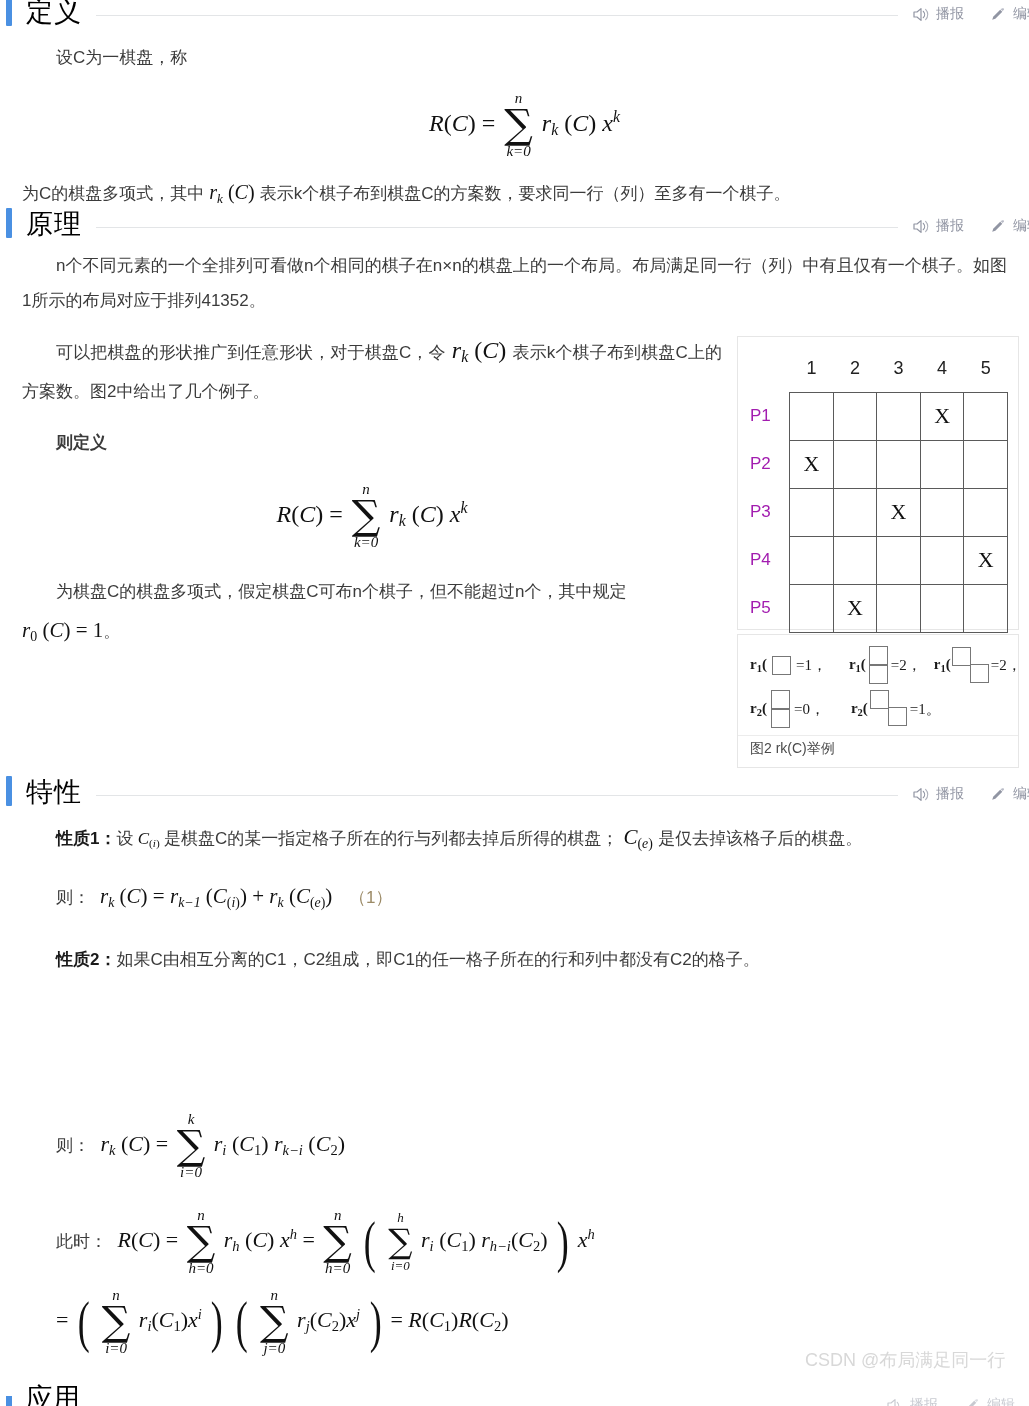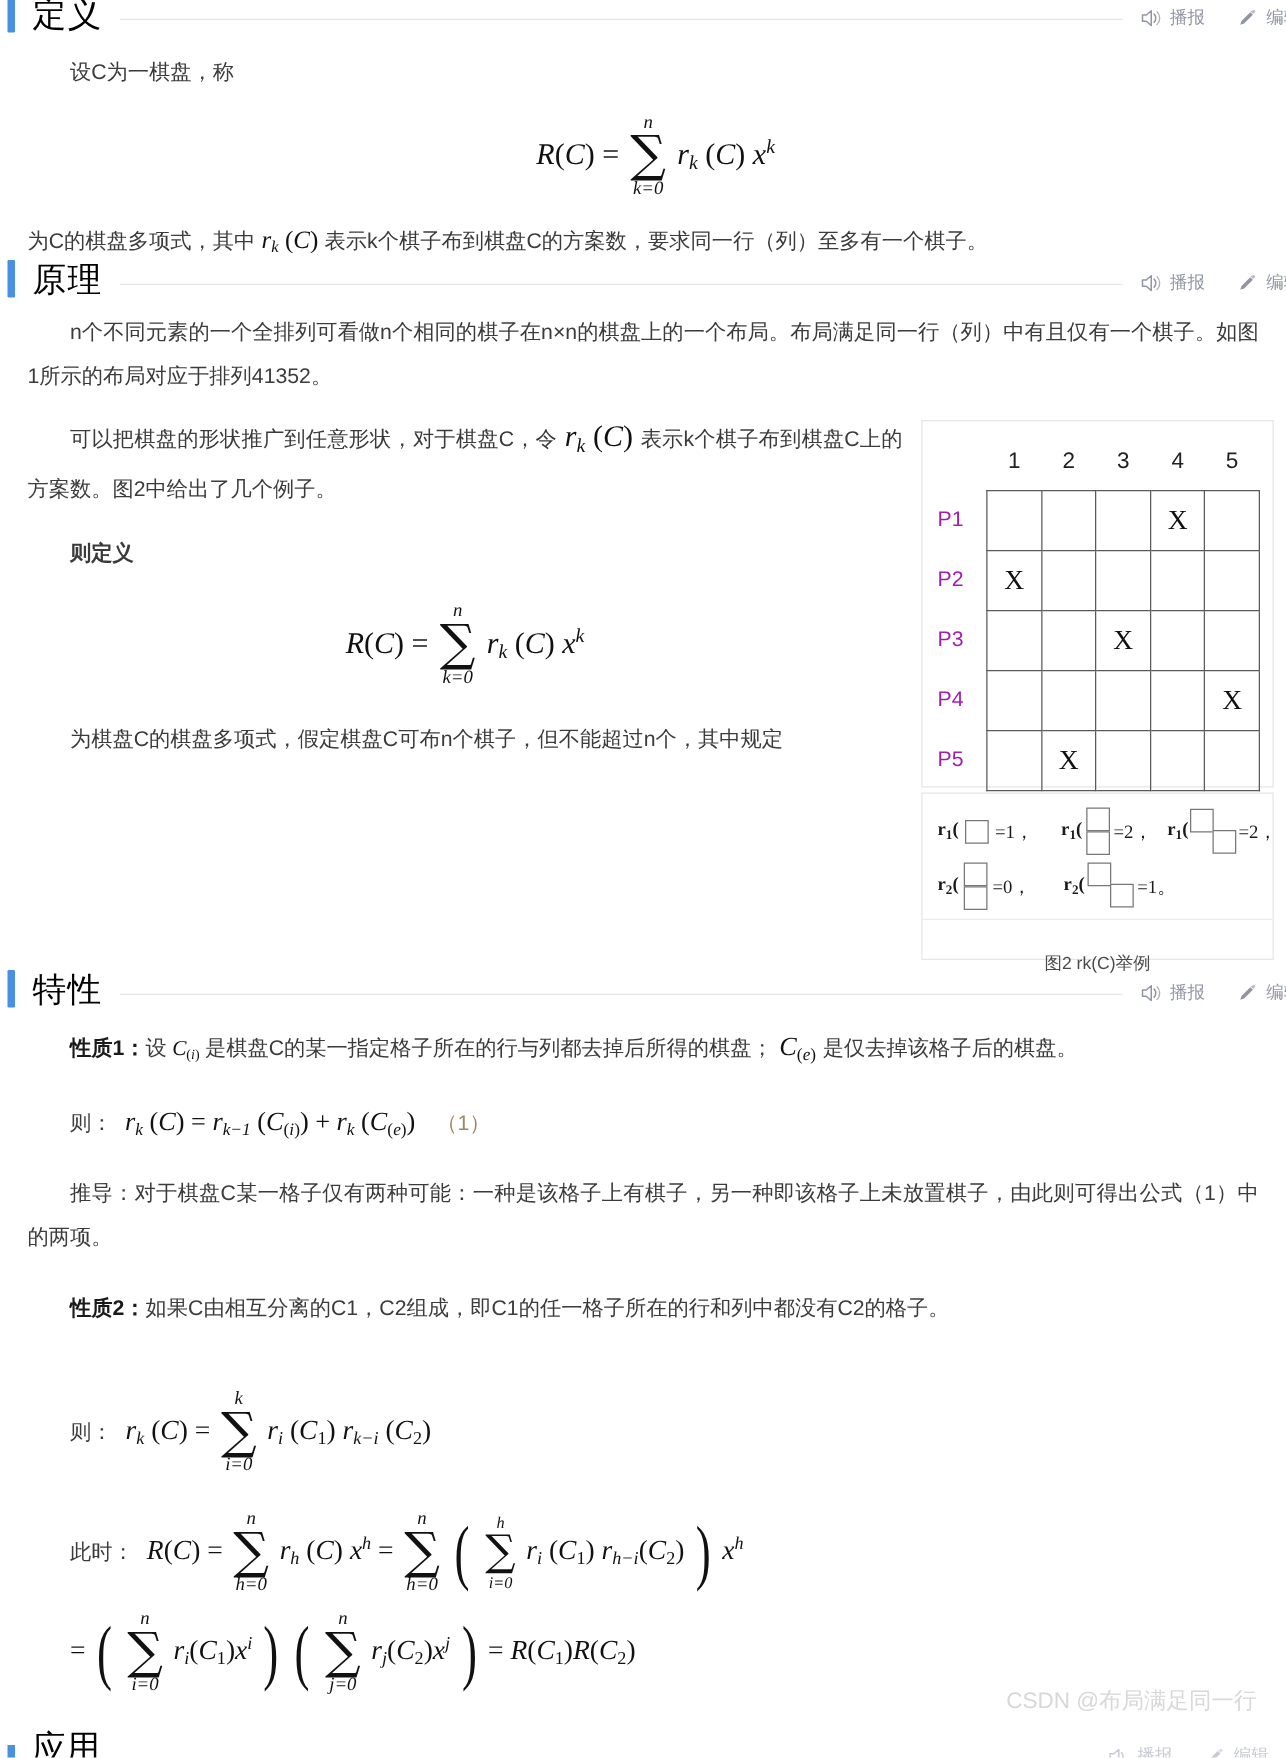--- a/index.html
+++ b/index.html
@@ -68,23 +68,22 @@
          font-family:"Liberation Sans",sans-serif;margin-left:12px;}
 
   
   .figbox{
     position:absolute;
     border:1px solid #e6e6e6;background:#fff;
   }
   .fig1{left:737px;top:336px;width:280px;height:292px;}
   .fig2{left:737px;top:634px;width:280px;height:132px;}
   .figcap{
-    font-size:14px;color:#4a4a4a;padding:26px 12px;border-top:1px solid #ececec;
+    font-size:14px;color:#4a4a4a;padding:4px 12px;border-top:1px solid #ececec;
     font-family:"Liberation Sans",sans-serif;
-    text-align:center;
   }
   
   .board{padding:8px 10px 10px 8px;}
   table.cb{border-collapse:collapse;}
   table.cb td{width:44px;height:45px;text-align:center;vertical-align:middle;}
   table.cb td.cell{border:1px solid #5a5a5a;}
   table.cb td.rl{width:34px;border:none;font-size:17px;color:#a21caf;font-weight:500;text-align:left;padding-left:4px;}
   table.cb td.ch{border:none;font-size:18px;color:#222;height:26px;font-weight:500;}
   table.cb td.corner{border:none;}
   .xm{font-family:"Liberation Serif","DejaVu Serif",serif;font-size:22px;color:#111;}
@@ -218,20 +217,23 @@
             <span class="glyph">∑</span>
             <span class="bot">k=0</span>
           </span>
         <span>r</span><span class="sub">k</span>
         <span class="mathup"> (</span><span>C</span><span class="mathup">)</span>
         <span> x</span><span class="sup">k</span>
       </span>
     </div>
 
     <p class="para indent" style="margin:0;">为棋盘C的棋盘多项式，假定棋盘C可布n个棋子，但不能超过n个，其中规定</p>
+    <p class="para" style="margin:4px 0 0 0;">
+      <span class="math" style="font-size:21px;">r<span class="subup">0</span> <span class="mathup">(</span>C<span class="mathup">)</span> <span class="mathup">= 1</span></span><span>。</span>
+    </p>
   </div>
 
   <div class="figbox fig1">
     <div class="board">
       <table class="cb">
         <tbody>
             <tr>
           <td class="corner"></td>
           <td class="ch">1</td>
           <td class="ch">2</td>
@@ -366,21 +368,20 @@
       <b class="pp">性质1：</b><span>设</span><span class="math" style="font-size:17px;"> C<span class="subup">(<i>i</i>)</span> </span><span>是棋盘C的某一指定格子所在的行与列都去掉后所得的棋盘；</span><span class="math" style="font-size:21px;"> C<span class="subup">(<i>e</i>)</span> </span><span>是仅去掉该格子后的棋盘。</span>
     </p>
 
     <p class="para" style="margin:18px 0 0 0;padding-left:34px;">
       <span>则：</span>
       <span class="math" style="font-size:21px;">&nbsp;r<span class="sub">k</span> <span class="mathup">(</span>C<span class="mathup">)</span> <span class="mathup">=</span> r<span class="sub">k−1</span> <span class="mathup">(</span>C<span class="subup">(<i>i</i>)</span><span class="mathup">)</span> <span class="mathup">+</span> r<span class="sub">k</span> <span class="mathup">(</span>C<span class="subup">(<i>e</i>)</span><span class="mathup">)</span></span>
       <span class="eqnum">（1）</span>
     </p>
 
 
-    <p class="para indent" style="margin:16px 0 0 0;width:985px;">推导：对于棋盘C某一格子仅有两种可能：一种是该格子上有棋子，另一种即该格子上未放置棋子，由此则可得出公式（1）中的两项。</p>
 
     <p class="para" style="margin:22px 0 0 0;padding-left:34px;">
       <b class="pp">性质2：</b><span>如果C由相互分离的C1，C2组成，即C1的任一格子所在的行和列中都没有C2的格子。</span>
     </p>
   </div>
 
   <div style="position:absolute;left:56px;top:1112px;">
     <span class="para" style="font-size:17px;">则：</span>
     <span class="math" style="font-size:22px;margin-left:6px;">
       r<span class="sub">k</span> <span class="mathup">(</span>C<span class="mathup">)</span> <span class="mathup">=</span>

